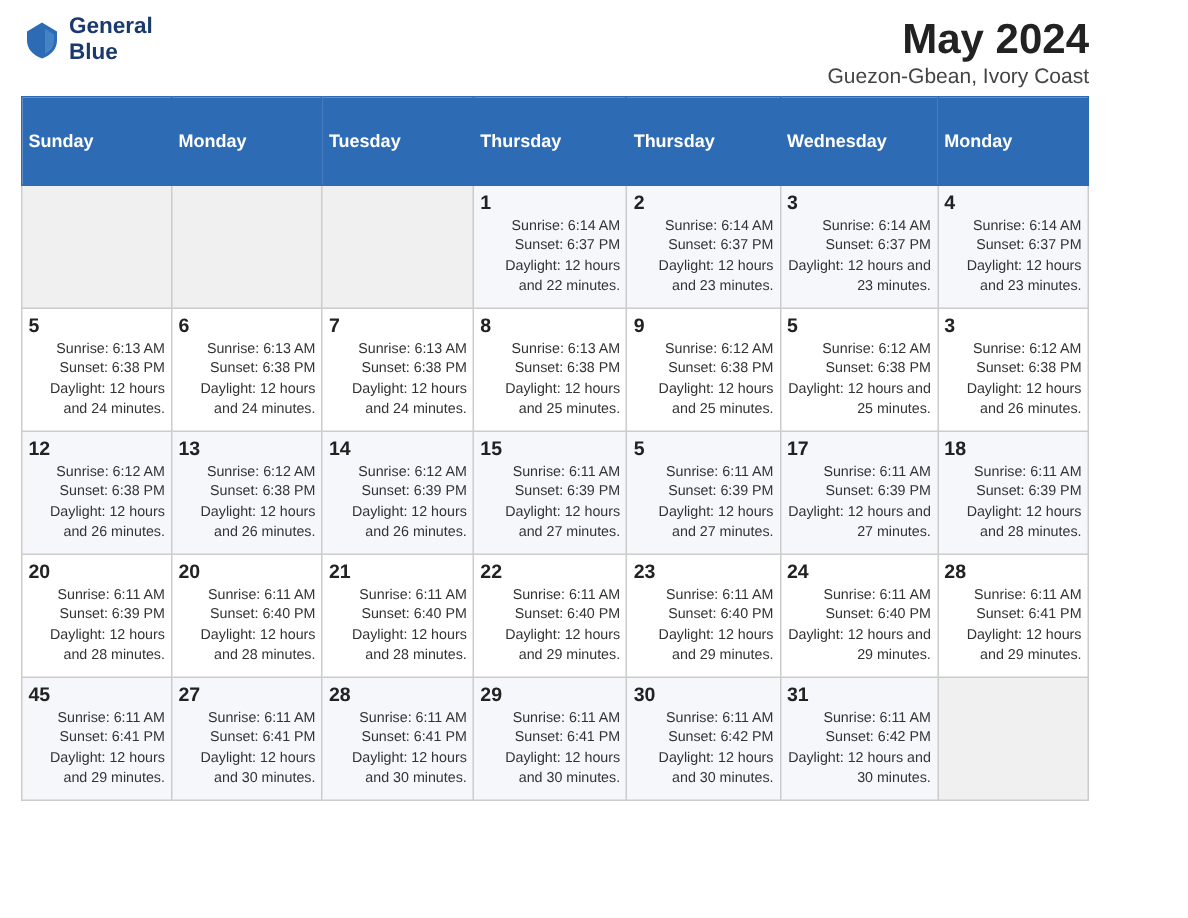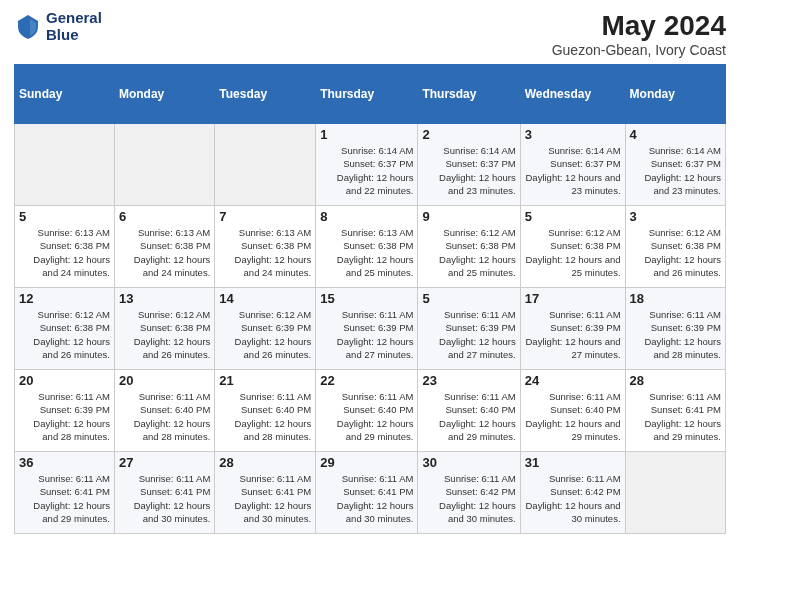--- a/index.html
+++ b/index.html
@@ -309,21 +309,21 @@
           <td>
             <span class="day-num">28</span>
             <div class="day-info">Sunrise: 6:11 AM
 Sunset: 6:41 PM
 Daylight: 12 hours
 and 29 minutes.</div>
           </td>
         </tr>
         <tr>
           <td>
-            <span class="day-num">36</span>
+            <span class="day-num">45</span>
             <div class="day-info">Sunrise: 6:11 AM
 Sunset: 6:41 PM
 Daylight: 12 hours
 and 29 minutes.</div>
           </td>
           <td>
             <span class="day-num">27</span>
             <div class="day-info">Sunrise: 6:11 AM
 Sunset: 6:41 PM
 Daylight: 12 hours

